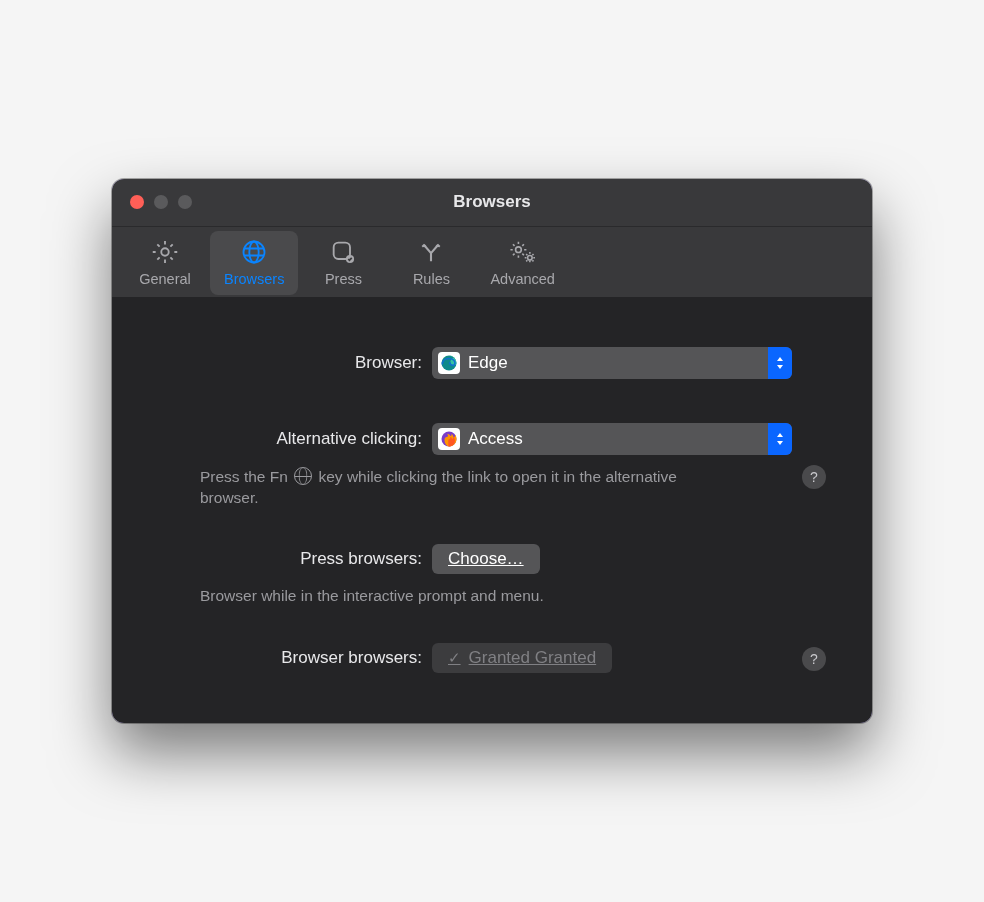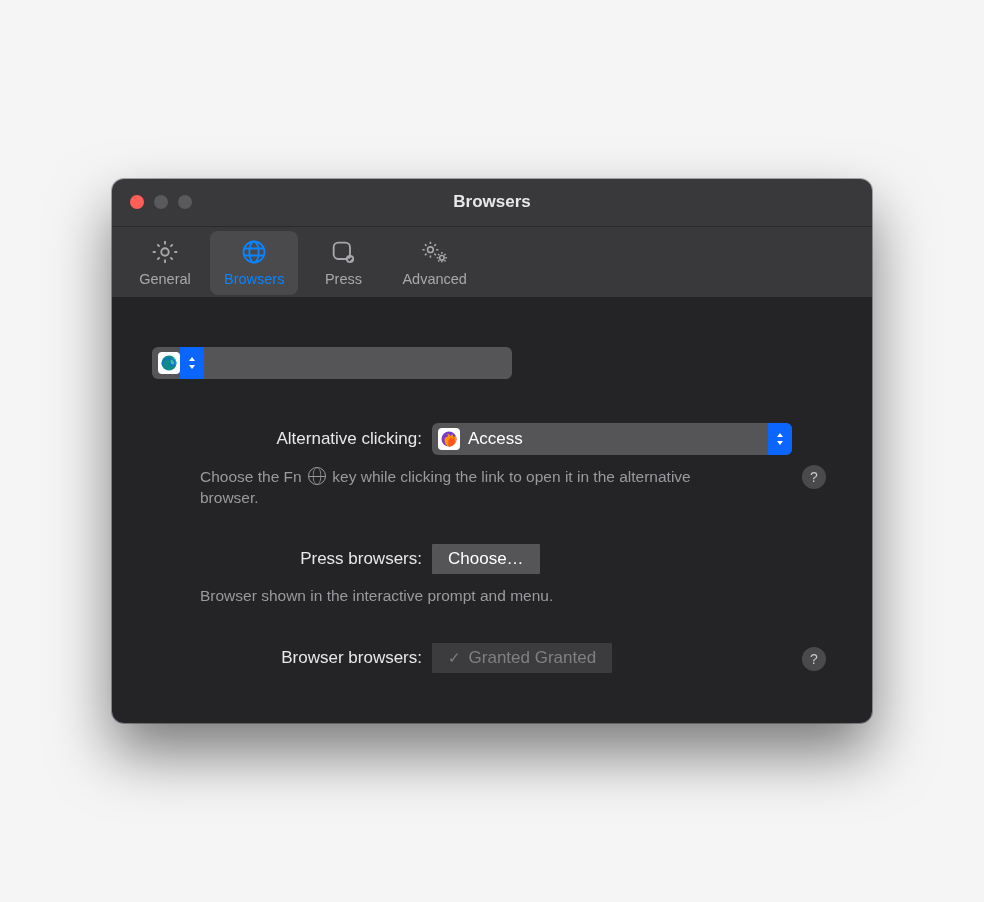--- a/index.html
+++ b/index.html
@@ -130,24 +130,25 @@
   .qbtn {
     width: 24px; height: 24px; border-radius:50%;
     background:#4a4a4c; color:#c8c8cc;
     display:flex; align-items:center; justify-content:center;
     font-size:14px; flex:none;
     margin-top:2px;
     margin-right: 6px;
   }
   .spacer { height: 36px; }
   .button {
-    background:#555557; color:#fff; border-radius:1px;
+    background:#555557; color:#fff; border-radius:6px;
     height:30px; padding:0 16px; font-size:17px;
     display:inline-flex; align-items:center;
     border:none;
+    text-decoration:underline;
   }
   .button.disabled {
     background:#3c3c3e; color:#808084;
   }
   .button.disabled .chk { margin-right:8px; font-size:15px;}
   .globe-inline {
     display:inline-flex; width:18px; height:18px;
     border:1.5px solid #9a9a9e; border-radius:50%;
     position:relative; vertical-align:-3px;
     margin: 0 2px;
@@ -201,43 +202,54 @@
         <svg width="28" height="28" viewBox="0 0 24 24" stroke-width="1.6">
             <rect x="4" y="4" width="14" height="14" rx="4"></rect>
             <circle cx="18" cy="18" r="3.5" fill="currentColor" stroke="none"></circle>
             <path d="M16.5 18l1 1 2-2" stroke="#39393b" stroke-width="1.5"></path>
           </svg>
       </span>
       <span class="tlabel">Press</span>
     </div>
     <div class="tab">
       <span class="ticon">
+        <svg width="28" height="28" viewBox="0 0 24 24" stroke-width="1.8">
+            <path d="M12 20v-7M12 13 L6 6M12 13 L18 6"></path>
+            <path d="M4.5 7.5 L6 6 L7.5 7.5M16.5 7.5 L18 6 L19.5 7.5" stroke-width="1.6"></path>
+          </svg>
+      </span>
+      <span class="tlabel">Rules</span>
+    </div>
+    <div class="tab">
+      <span class="ticon">
         <svg width="32" height="28" viewBox="0 0 28 24" stroke-width="1.4">
             <circle cx="10" cy="10" r="2.5"></circle>
             <path d="M10 3v2M10 15v2M3 10h2M15 10h2M5.2 5.2l1.4 1.4M13.4 13.4l1.4 1.4M5.2 14.8l1.4-1.4M13.4 6.6l1.4-1.4"></path>
             <circle cx="20" cy="17" r="2"></circle>
             <path d="M20 12v1.5M20 19.5v1.5M15.5 17H17M23 17h1.5M16.8 13.8l1 1M22.2 19.2l1 1M16.8 20.2l1-1M22.2 14.8l1-1"></path>
           </svg>
       </span>
       <span class="tlabel">Advanced</span>
     </div>
   </div>
 
   <div class="content">
 
     <div class="row">
+      <div class="label">Browser:</div>
       <div class="field">
         <div class="popup">
           <span class="appicon edge">
             <svg width="18" height="18" viewBox="0 0 24 24">
                 <circle cx="12" cy="12" r="10" fill="#0f8a8a"></circle>
                 <path d="M12 2a10 10 0 0 1 10 10c0 2-1.5 3-3 3-4 0-5-3-5-5 0-3 3-5 6-5" fill="#36c2a4"></path>
                 <path d="M3 14c0-5 4-8 9-8 5 0 8 3 8 6 0 2-1 3-3 3-3 0-4-2-4-4" fill="none" stroke="#1170d0" stroke-width="2"></path>
               </svg>
           </span>
+          <span class="plabel">Edge</span>
           <span class="stepper">
             <svg width="10" height="14" viewBox="0 0 10 14" fill="#fff">
                 <path d="M5 1 L8 5 L2 5 Z M5 13 L2 9 L8 9 Z"></path>
               </svg>
           </span>
         </div>
       </div>
     </div>
 
     <div class="spacer"></div>
@@ -258,34 +270,34 @@
             <svg width="10" height="14" viewBox="0 0 10 14" fill="#fff">
                 <path d="M5 1 L8 5 L2 5 Z M5 13 L2 9 L8 9 Z"></path>
               </svg>
           </span>
         </div>
       </div>
     </div>
 
     <div class="hint-row" style="margin-left:48px;">
       <div class="helptext">
-        <span>Choose the Fn </span><span class="globe-inline"></span><span> key while clicking the link to open it in the alternative browser.</span>
+        <span>Press the Fn </span><span class="globe-inline"></span><span> key while clicking the link to open it in the alternative browser.</span>
       </div>
       <div class="qbtn">?</div>
     </div>
 
     <div class="spacer"></div>
 
     <div class="row">
       <div class="label">Press browsers:</div>
       <div class="field">
         <button class="button">Choose…</button>
       </div>
     </div>
-    <div class="helptext">Browser shown in the interactive prompt and menu.</div>
+    <div class="helptext">Browser while in the interactive prompt and menu.</div>
 
     <div class="spacer"></div>
 
     <div class="row">
       <div class="label">Browser browsers:</div>
       <div class="field">
         <button class="button disabled">
           <span class="chk">✓</span>
           <span>Granted Granted</span>
         </button>

